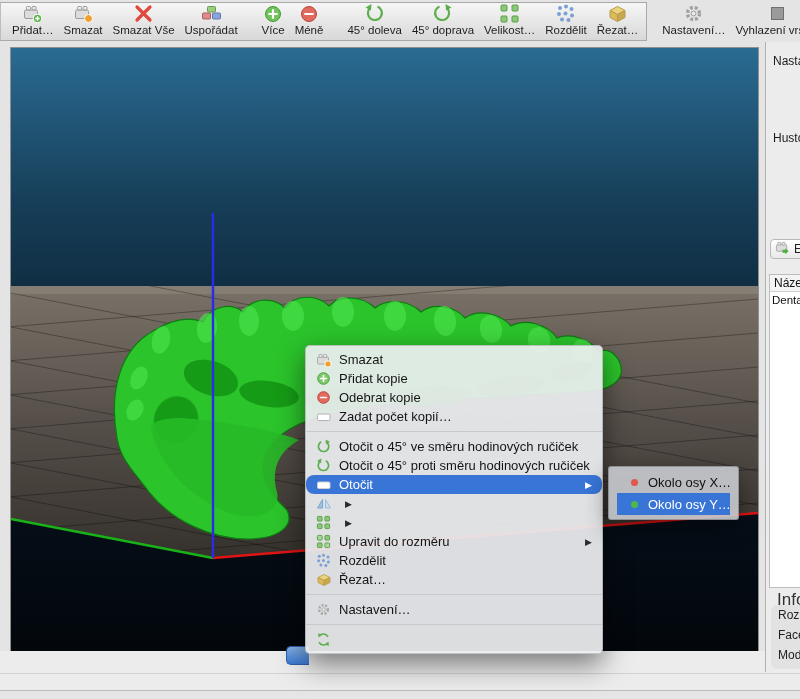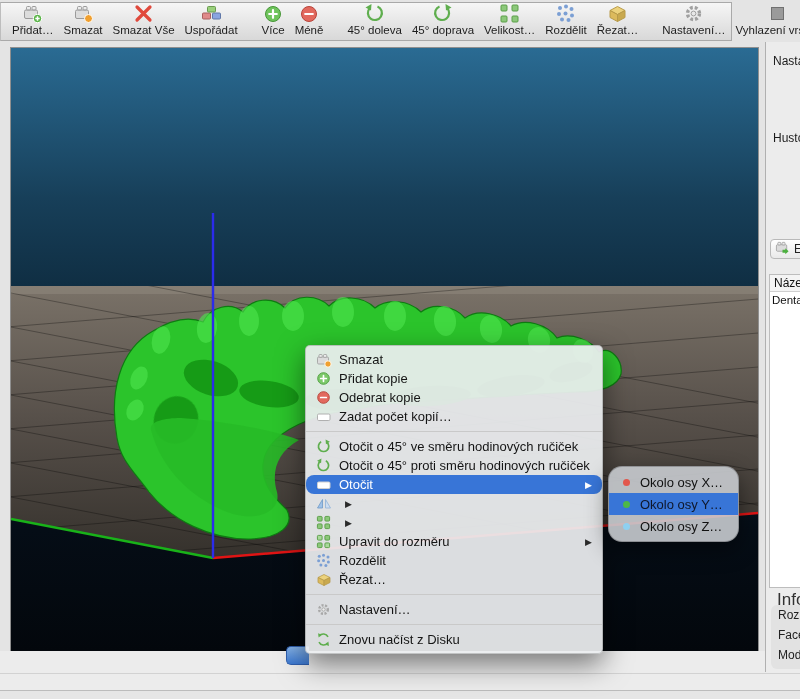--- a/index.html
+++ b/index.html
@@ -4,21 +4,21 @@
 <style>
   html,body{margin:0;padding:0;}
   body{
     width:800px;height:699px;position:relative;overflow:hidden;
     background:#e4e4e4;
     font-family:"Liberation Sans","DejaVu Sans",sans-serif;
     -webkit-font-smoothing:antialiased;
   }
   
   .toolbar{
-    position:absolute;left:0;top:2px;width:732px;height:39px;
+    position:absolute;left:0;top:2px;width:647px;height:39px;
     background:linear-gradient(#f6f6f6,#d8d8d8);
     border:1px solid #a9a9a9;border-left:1px solid #bdbdbd;
     display:flex;align-items:flex-end;padding:0 0 2px 6px;box-sizing:border-box;
   }
   .tbtn{display:flex;flex-direction:column;align-items:center;justify-content:flex-end;
     padding:1px 5px;height:36px;box-sizing:border-box;}
   .tbtn .ticon{height:21px;display:flex;align-items:center;justify-content:center;}
   .tbtn .tlabel{font-size:11.5px;color:#1d1d1d;white-space:nowrap;line-height:13px;}
   .tsep{width:1px;height:28px;background:#b2b2b2;margin:0 7px 2px 7px;}
   
@@ -65,27 +65,27 @@
   .mrow .micon{width:17px;height:16px;margin-right:7px;display:flex;align-items:center;justify-content:center;flex:none;}
   .mrow .mlabel{white-space:nowrap;flex:1;}
   .mrow .arrow{font-size:9px;color:#2a2a2a;margin-left:6px;}
   .mrow.hl{background:#3875d7;color:#ffffff;border-radius:8px;}
   .mrow.hl .arrow{color:#ffffff;}
   .msep{height:1px;background:#c9c9c9;margin:5px 0;}
   
   .submenu{
     position:absolute;left:608px;top:466px;width:131px;z-index:50;
     background:rgba(200,203,207,0.9);
-    border:1px solid rgba(0,0,0,0.22);border-radius:14px;
+    border:1px solid rgba(0,0,0,0.22);border-radius:3px;
     box-shadow:0 8px 22px rgba(0,0,0,0.45);
-    padding:4px 0;box-sizing:border-box;
+    padding:4px 8px;box-sizing:border-box;
   }
   .srow{height:22px;display:flex;align-items:center;padding:0 8px;font-size:13px;color:#111;}
   .srow .dot{width:7px;height:7px;border-radius:50%;margin:0 10px 0 6px;flex:none;}
-  .srow.hl{background:#3875d7;color:#0f172a;}
+  .srow.hl{background:#3875d7;color:#ffffff;}
   .srow .slabel{white-space:nowrap;}
 </style>
 </head>
 <body>
 
 <div class="toolbar">
 
   <div class="tbtn">
     <span class="ticon">
       <svg width="21" height="21" viewBox="0 0 21 21">
@@ -531,31 +531,26 @@
 
   <div class="mrow">
     <span class="micon">
       <svg width="15" height="15" viewBox="0 0 16 16">
           <path d="M12.8 5.2 A5.5 5.5 0 0 0 3.5 4.2" fill="none" stroke="#5fae4e" stroke-width="1.7"></path>
           <polygon points="2.2,1.2 6.2,2.8 2.8,5.8" fill="#5fae4e"></polygon>
           <path d="M3.2 10.8 A5.5 5.5 0 0 0 12.5 11.8" fill="none" stroke="#5fae4e" stroke-width="1.7"></path>
           <polygon points="13.8,14.8 9.8,13.2 13.2,10.2" fill="#5fae4e"></polygon>
         </svg>
     </span>
-    <span class="mlabel">Znovu načíst z Disku</span>
   </div>
 
 </div>
 
 <div class="submenu">
   <div class="srow">
     <span class="dot" style="background:#e2574c;"></span>
     <span class="slabel">Okolo osy X…</span>
   </div>
   <div class="srow hl">
     <span class="dot" style="background:#4db848;"></span>
     <span class="slabel">Okolo osy Y…</span>
   </div>
-  <div class="srow">
-    <span class="dot" style="background:#8ed0f0;"></span>
-    <span class="slabel">Okolo osy Z…</span>
-  </div>
 </div>
 
 </body></html>

